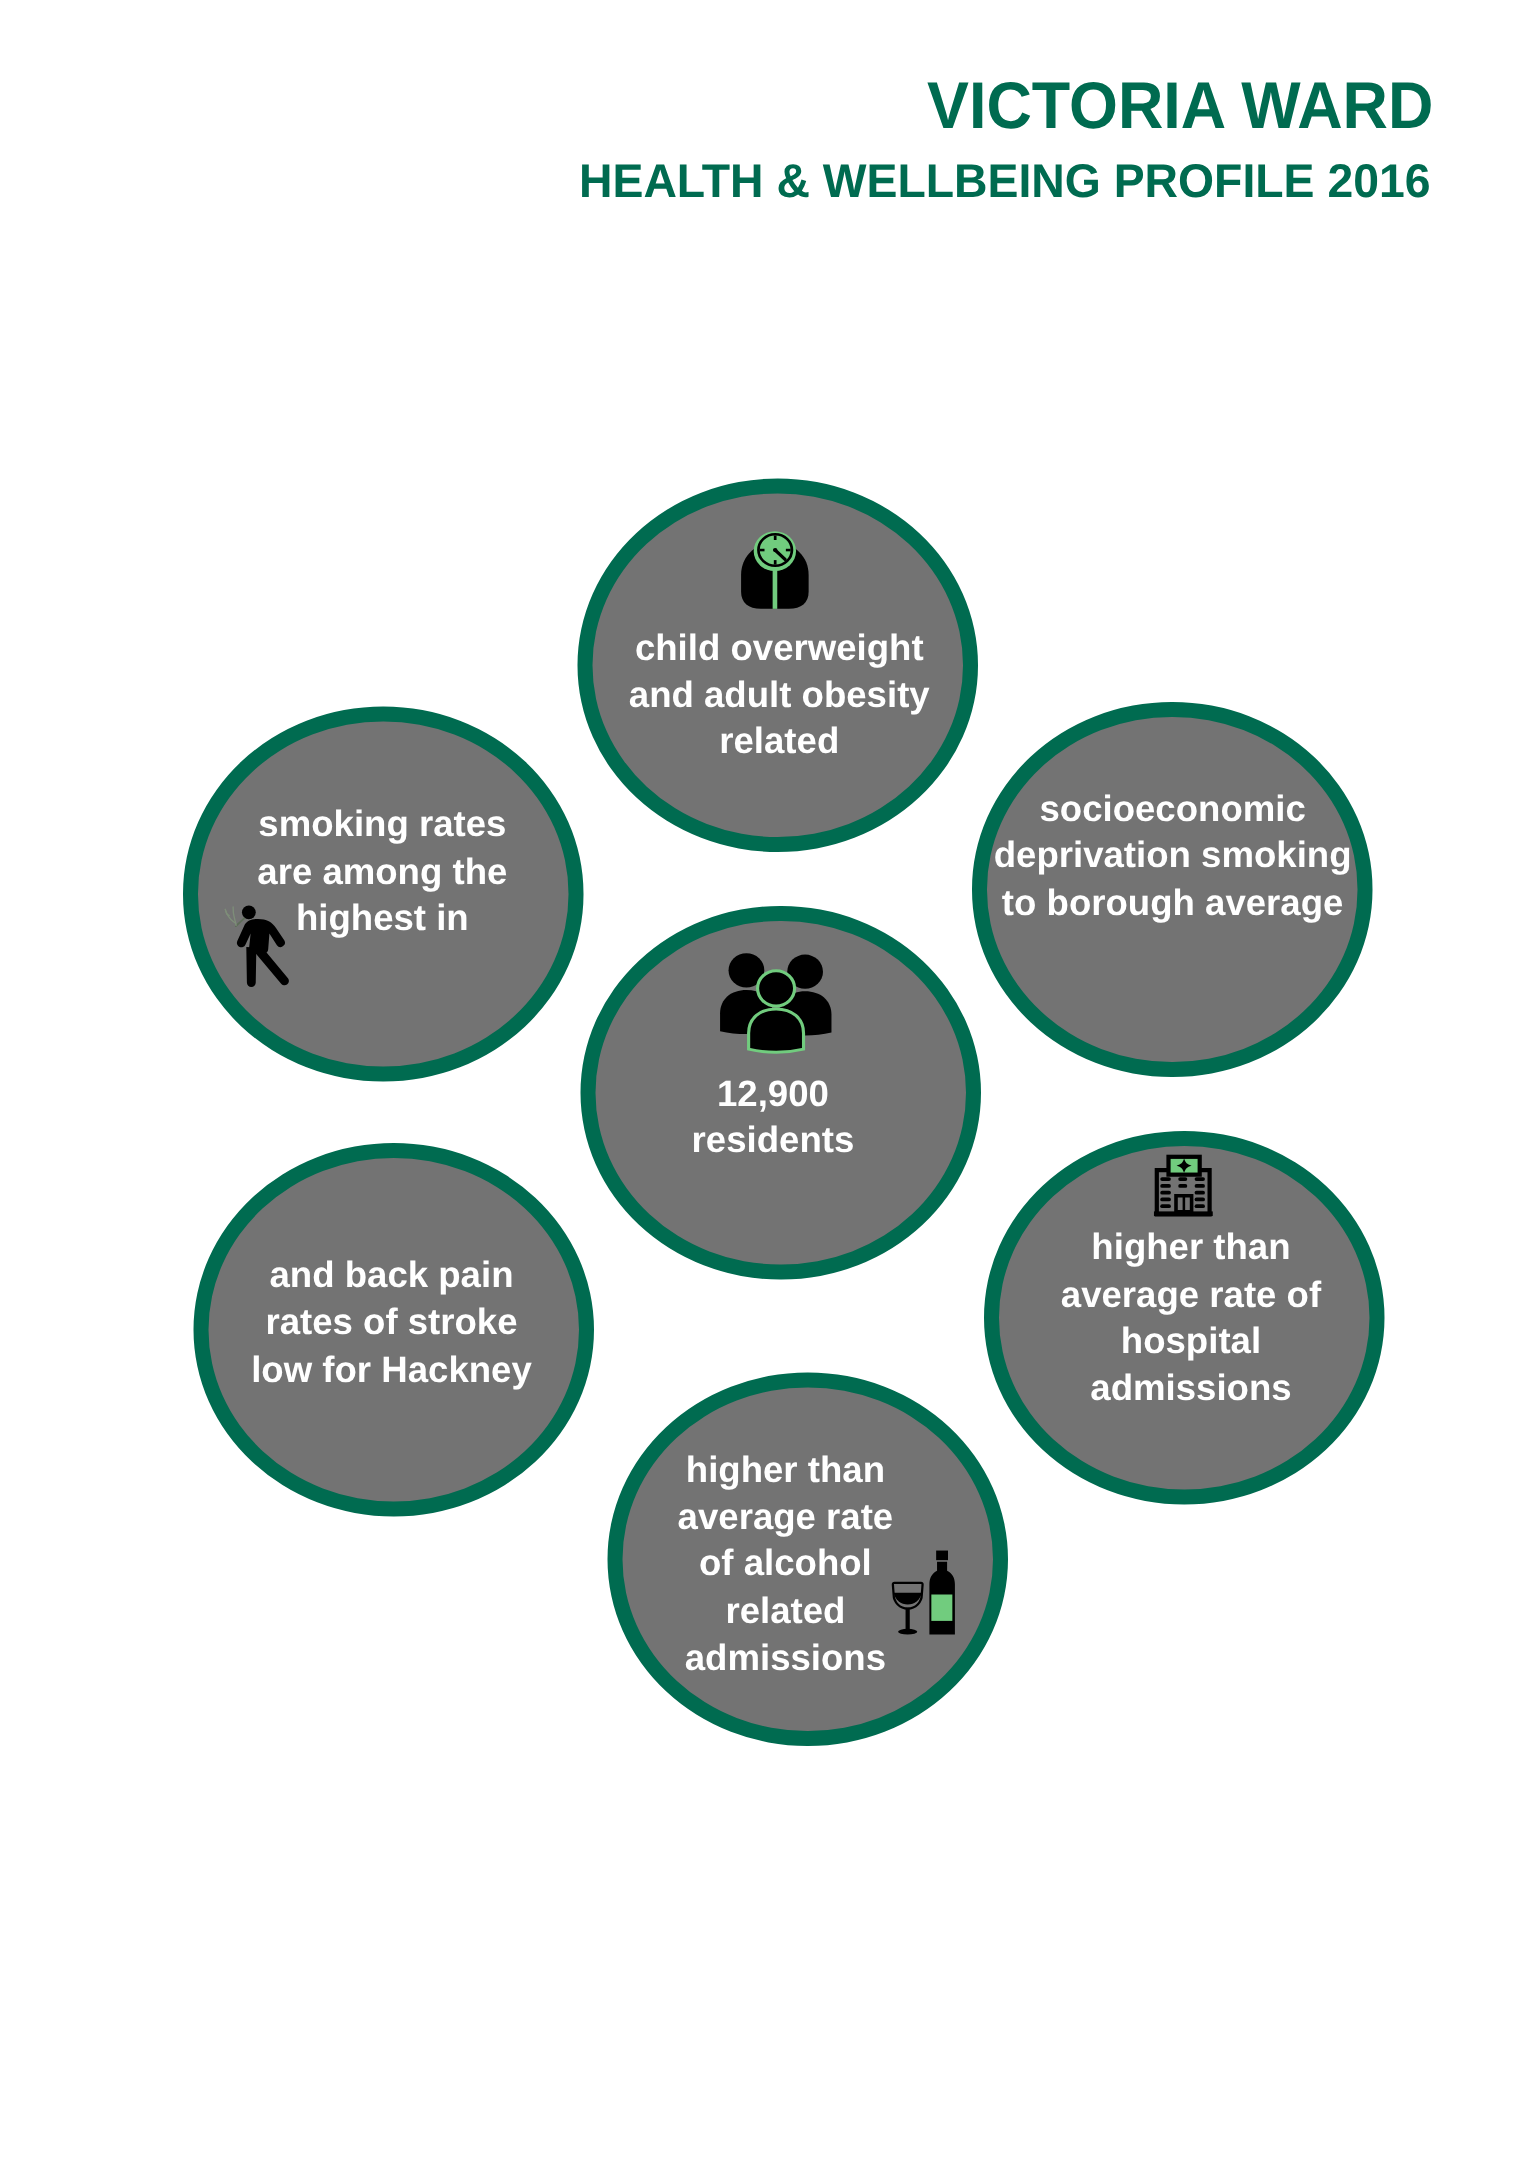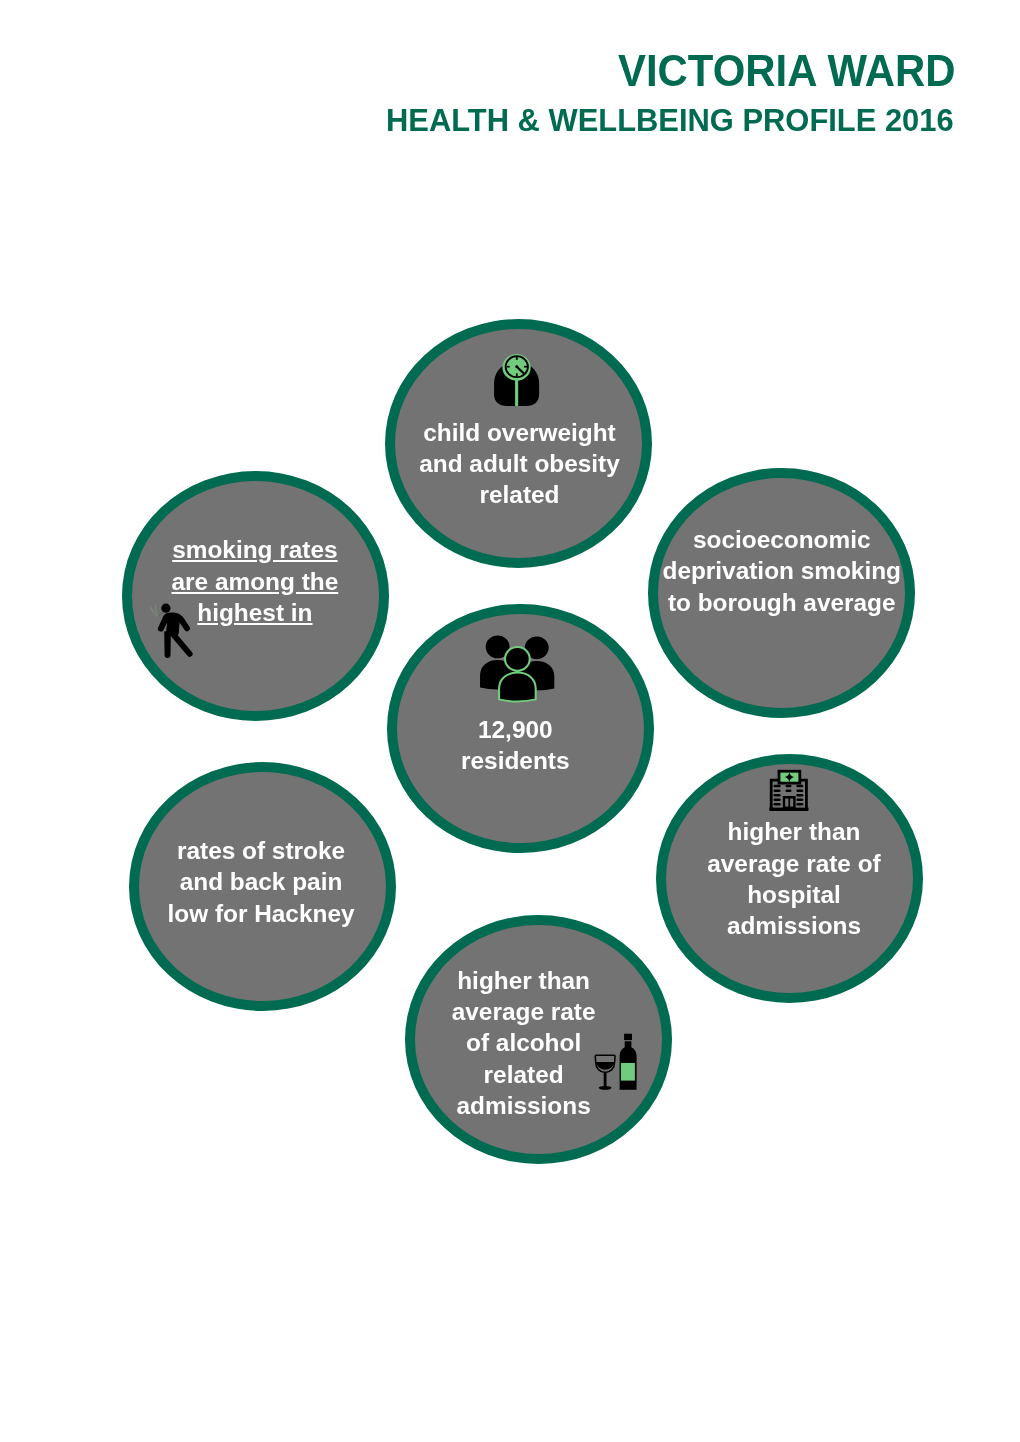--- a/index.html
+++ b/index.html
@@ -50,21 +50,21 @@
   </g>
   <g stroke="#5d6d58" stroke-width="1.2" fill="none" stroke-linecap="round">
     <path d="M16.8 10.2 L11.2 15.4"></path>
   </g>
   <g stroke="#7e8e79" stroke-width="0.9" fill="none" stroke-linecap="round">
     <path d="M11.4 14.9 C11.0 11.4 9.1 9.1 9.4 2.6"></path>
     <path d="M11.0 13.5 C8.8 11.6 6.6 11.6 4.1 4.2"></path>
     <path d="M6.8 8.2 C5.4 8.1 4.8 7.2 4.6 5.4"></path>
   </g>
 </svg>
-    <div class="btext" style="top:52.9px;left:-0.4px;text-decoration:underline;">
+    <div class="btext" style="top:52.9px;left:-0.4px;">
       <div>smoking rates</div>
       <div>are among the</div>
       <div>highest in</div>
     </div>
   </div>
   <div class="bubble" style="left:648px;top:468px;width:266.5px;height:249.5px;">
     <div class="btext" style="top:46px;left:0.5px;">
       <div>socioeconomic</div>
       <div>deprivation smoking</div>
       <div>to borough average</div>
@@ -83,22 +83,22 @@
     <path d="M36.7 38.6 c10.2 0 17.5 6.2 17.5 16.2 L54.2 65.4 c-5.6 1.4 -11.5 2.1 -17.5 2.1 c-6.0 0 -11.9 -0.7 -17.5 -2.1 L19.2 54.8 C19.2 44.8 26.5 38.6 36.7 38.6 Z"></path>
   </g>
 </svg>
     <div class="btext" style="top:100px;left:-5.2px;">
       <div>12,900</div>
       <div>residents</div>
     </div>
   </div>
   <div class="bubble" style="left:129px;top:761.8px;width:267px;height:249px;">
     <div class="btext" style="top:63px;left:-1.5px;">
+      <div>and back pain</div>
       <div>rates of stroke</div>
-      <div>and back pain</div>
       <div>low for Hackney</div>
     </div>
   </div>
   <div class="bubble" style="left:656.1px;top:754px;width:267.4px;height:249.4px;">
     <svg class="icon" style="left:103.0px;top:5.3px;" width="40" height="43" viewBox="0 0 40 43">
   <path d="M2.2 11.1 h35.2 v29.5 h-35.2 z" fill="none" stroke="#000000" stroke-width="2.8"></path>
   <rect x="0.3" y="38.6" width="39.2" height="3.1" fill="#000000"></rect>
   <rect x="10.0" y="2.2" width="20.8" height="11.9" fill="#71CC7E" stroke="#000000" stroke-width="2.8"></rect>
   <path d="M20.4 3.4 c1.0 3.0 1.8 3.7 5.0 4.7 c-3.2 1.0 -4.0 1.8 -5.0 4.8 c-1.0 -3.0 -1.8 -3.8 -5.0 -4.8 c3.2 -1.0 4.0 -1.7 5.0 -4.7 z" fill="#000000"></path>
   <g fill="#000000">

